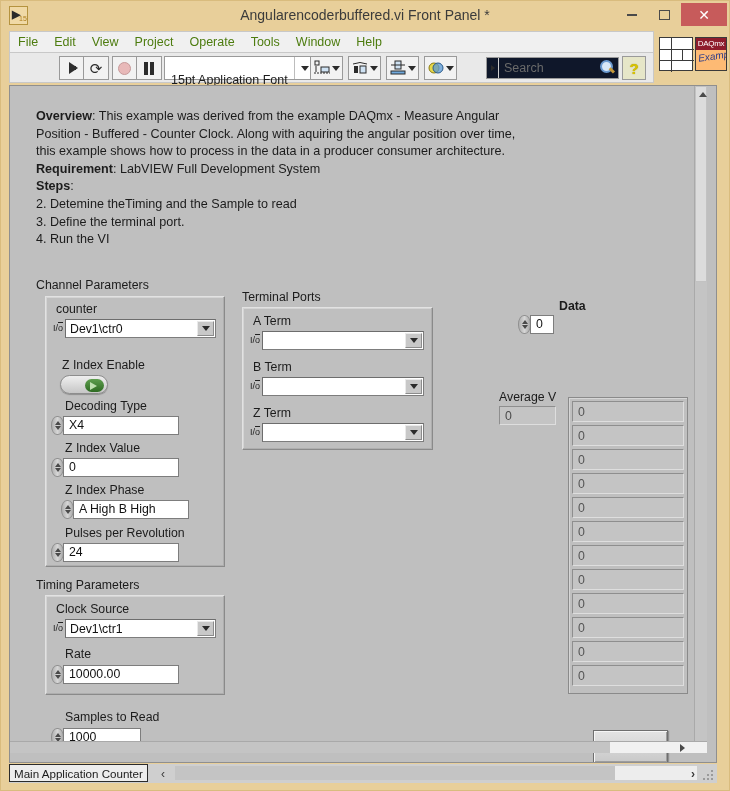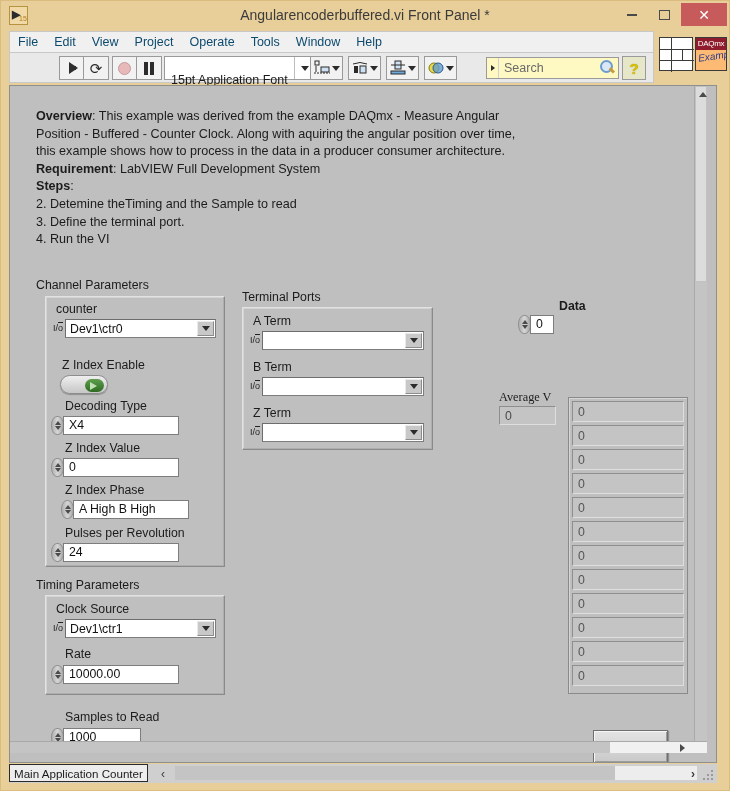--- a/index.html
+++ b/index.html
@@ -57,21 +57,21 @@
   #btn-max .sq { width: 11px; height: 10px; border: 1.5px solid #4a4a4a; }
 
   
   #menubar {
     position: absolute; left: 8px; top: 30px; width: 645px; height: 22px;
     background: #f0f0f0;
     border: 1px solid #c8c8c8;
     display: flex; align-items: center;
   }
   .menu-item {
-    padding: 2px 8px; font-size: 12.5px; color: #0c4a6e;
+    padding: 2px 8px; font-size: 12.5px; color: #4d7c0f;
     height: 20px; line-height: 17px;
   }
 
   
   #toolbar {
     position: absolute; left: 8px; top: 52px; width: 645px; height: 30px;
     background: #e9e9e9;
     border: 1px solid #c8c8c8; border-top: none;
   }
   .tb-group {
@@ -127,21 +127,21 @@
   }
 
   .tb-wide {
     height: 24px; background: #f2f2f2; border: 1px solid #9a9a9a;
     display: flex; align-items: center; padding: 0 2px; gap: 1px;
   }
   .ico-box { width: 18px; height: 16px; position: relative; }
 
   #search-box {
     position: absolute; left: 476px; top: 4px; width: 133px; height: 22px;
-    background: #fef9c3; border: 1px solid #9a9a9a;
+    background: #0f172a; border: 1px solid #9a9a9a;
     display: flex; align-items: center;
   }
   #search-box .sidecaret {
     width: 12px; display: flex; align-items: center; justify-content: center;
     border-right: 1px solid #d0d0d0; height: 20px;
   }
   #search-box .sidecaret b {
     width: 0; height: 0;
     border-top: 3px solid transparent; border-bottom: 3px solid transparent;
     border-left: 4px solid #2b2b2b;
@@ -709,21 +709,21 @@
         <div class="arr-cell">0</div>
         <div class="arr-cell">0</div>
         <div class="arr-cell">0</div>
         <div class="arr-cell">0</div>
         <div class="arr-cell">0</div>
         <div class="arr-cell">0</div>
         <div class="arr-cell">0</div>
         <div class="arr-cell">0</div>
       </div>
 
-      <div class="ctl-label" style="left:489px; top:304px;font-family:Liberation Serif, serif;">Average V</div>
+      <div class="ctl-label" style="left:489px; top:304px;">Average V</div>
       <div class="ind-ctl" style="left:489px; top:320px; width:57px;">0</div>
 
       <div id="stop-btn">
         <span>STOP</span>
       </div>
 
       <div id="vscroll">
         <div class="thumb">
           <span class="arrow-up"></span>
         </div>

